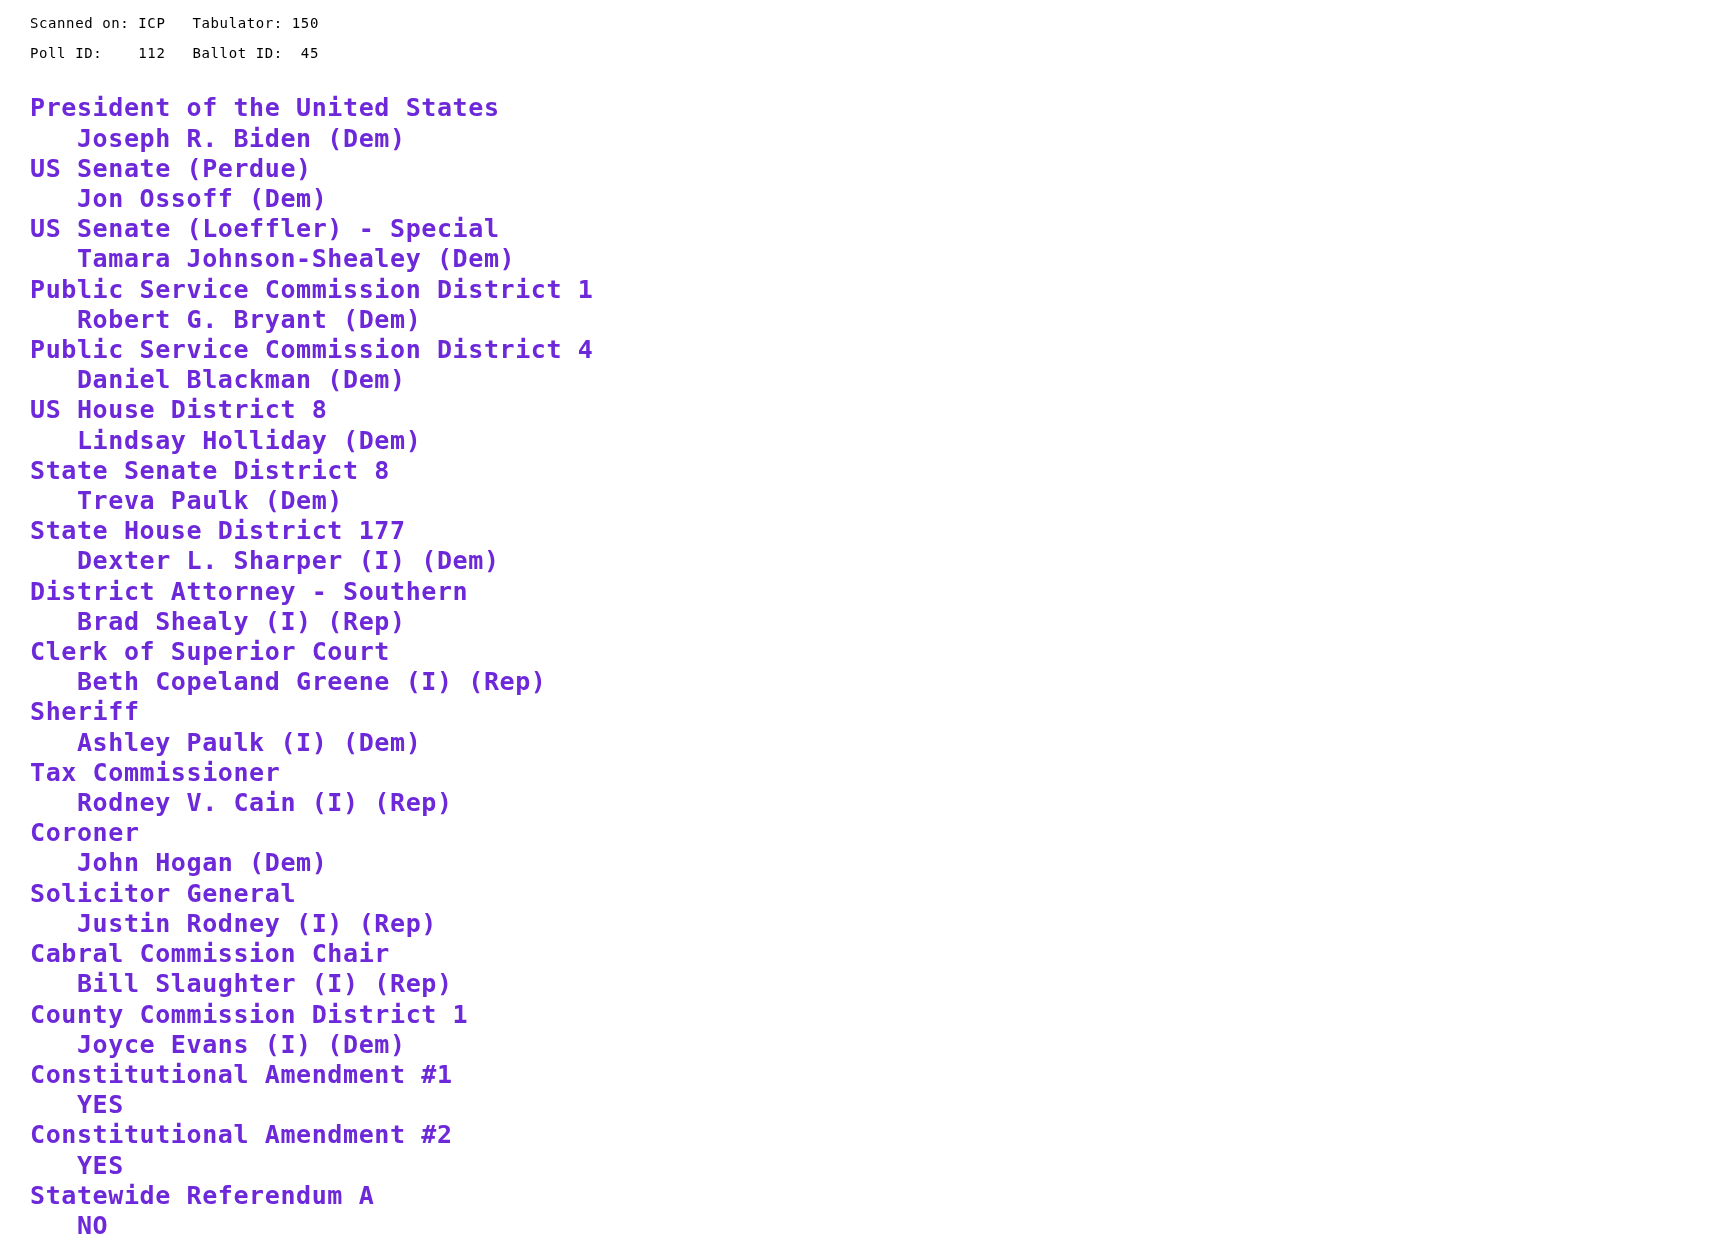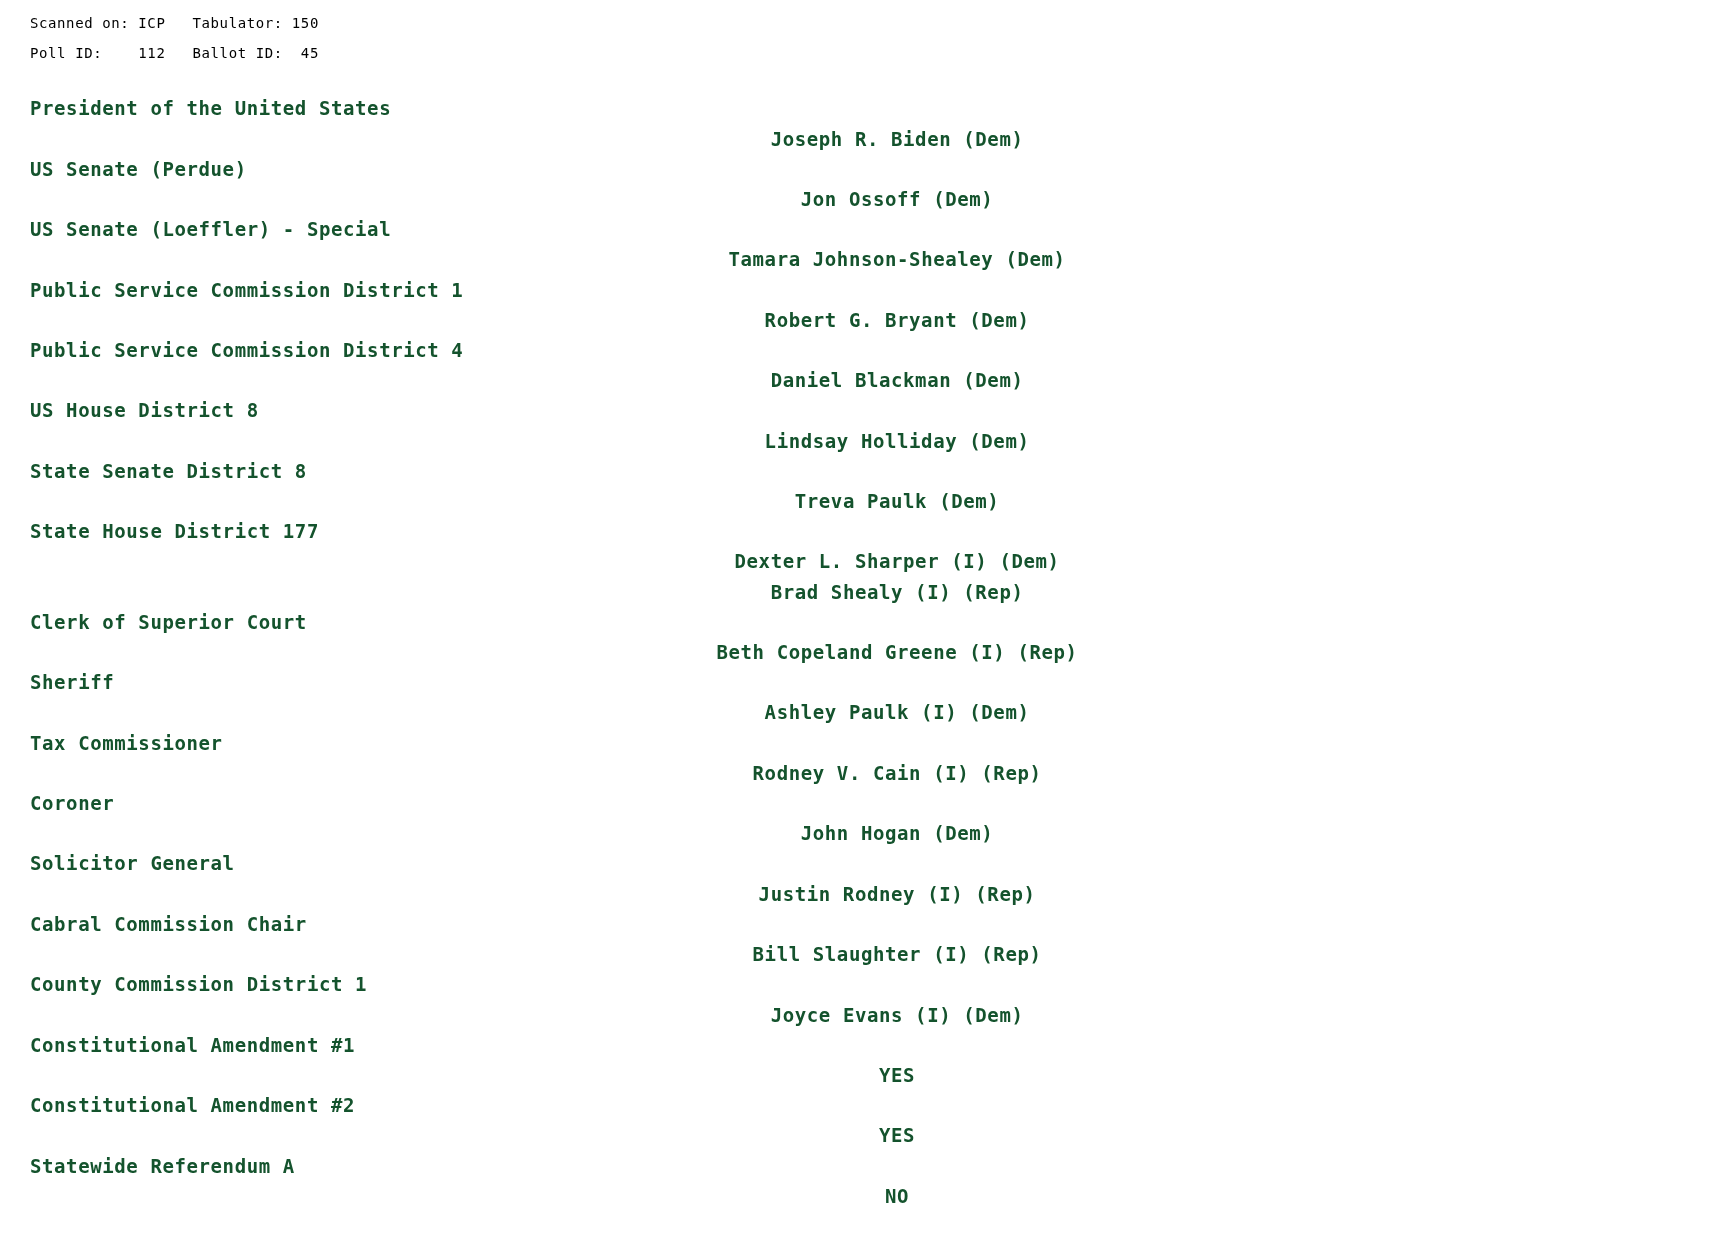--- a/index.html
+++ b/index.html
@@ -11,43 +11,42 @@
     width: 1728px;
     height: 1236px;
     font-family: "DejaVu Sans Mono", monospace;
     color: #000000;
     overflow: hidden;
   }
   .sheet {
     padding: 8px 0 0 30px;
   }
   .line {
-    font-size: 19px;
+    font-size: 25px;
     line-height: 30.2px;
     white-space: pre;
     letter-spacing: 0.6px;
     font-weight: 700;
-    color: #14532d;
+    color: #6d28d9;
   }
   .header-line {
     font-size: 14px;
     line-height: 30.2px;
     white-space: pre;
     letter-spacing: 0.6px;
     font-weight: 400;
   }
   .spacer {
     height: 25px;
   }
   .contest {
     
   }
   .choice {
     padding-left: 0;
-    text-align: center;
   }
 </style>
 </head>
 <body>
 
 <div class="sheet">
 
   <div class="header-line">Scanned on: ICP   Tabulator: 150</div>
   <div class="header-line">Poll ID:    112   Ballot ID:  45</div>
 
@@ -63,20 +62,21 @@
       <div class="line contest">Public Service Commission District 1</div>
       <div class="line choice">   Robert G. Bryant (Dem)</div>
       <div class="line contest">Public Service Commission District 4</div>
       <div class="line choice">   Daniel Blackman (Dem)</div>
       <div class="line contest">US House District 8</div>
       <div class="line choice">   Lindsay Holliday (Dem)</div>
       <div class="line contest">State Senate District 8</div>
       <div class="line choice">   Treva Paulk (Dem)</div>
       <div class="line contest">State House District 177</div>
       <div class="line choice">   Dexter L. Sharper (I) (Dem)</div>
+      <div class="line contest">District Attorney - Southern</div>
       <div class="line choice">   Brad Shealy (I) (Rep)</div>
       <div class="line contest">Clerk of Superior Court</div>
       <div class="line choice">   Beth Copeland Greene (I) (Rep)</div>
       <div class="line contest">Sheriff</div>
       <div class="line choice">   Ashley Paulk (I) (Dem)</div>
       <div class="line contest">Tax Commissioner</div>
       <div class="line choice">   Rodney V. Cain (I) (Rep)</div>
       <div class="line contest">Coroner</div>
       <div class="line choice">   John Hogan (Dem)</div>
       <div class="line contest">Solicitor General</div>

